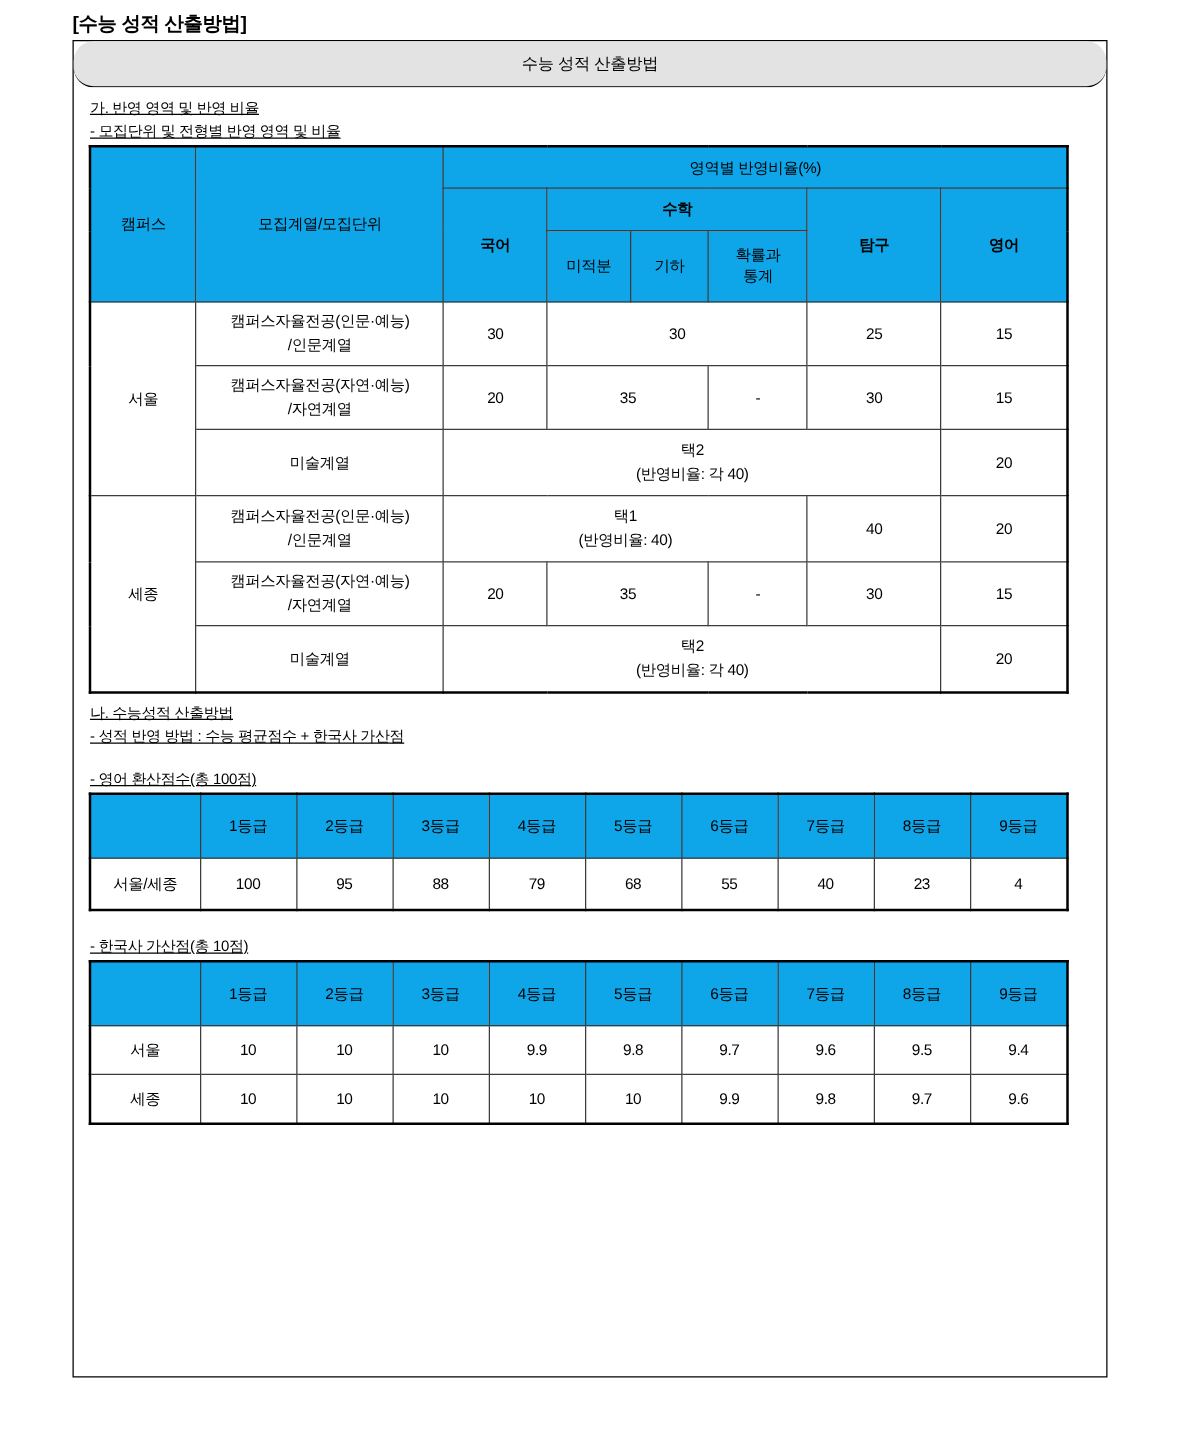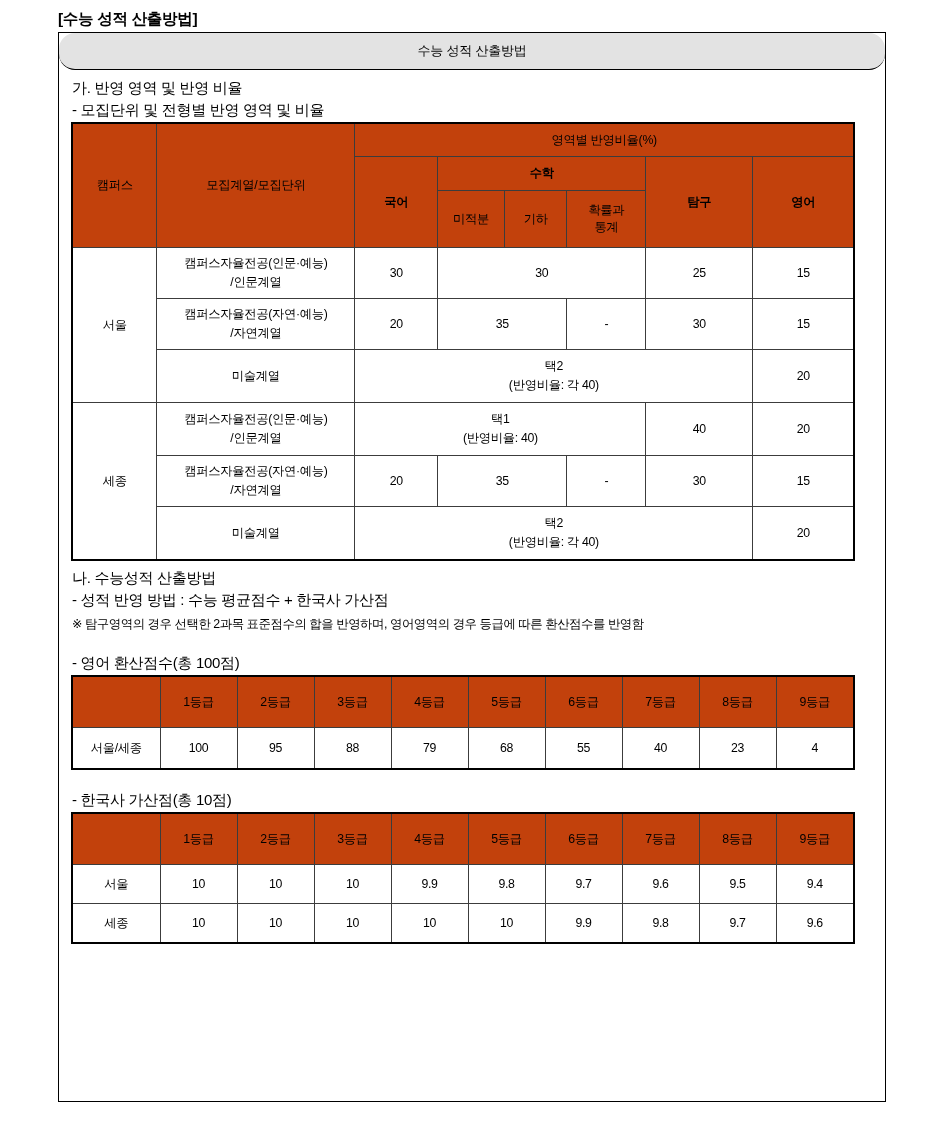--- a/index.html
+++ b/index.html
@@ -53,44 +53,45 @@
     font-size: 13px;
     letter-spacing: -0.2px;
     border-radius: 16px;
   }
 
   .frame-body {
     padding: 10px 11px 0 11px;
   }
 
   .line {
-    font-size: 15px;
+    font-size: 12px;
     letter-spacing: -0.3px;
     line-height: 1.0;
     margin: 0 0 7px 2px;
     white-space: nowrap;
+    text-decoration: underline;
   }
   .line.tight { margin-bottom: 5px; }
 
   
   table {
     border-collapse: collapse;
     table-layout: fixed;
     font-size: 12.3px;
     letter-spacing: -0.3px;
   }
   td, th {
     border: 1px solid #4a4a4a;
     text-align: center;
     vertical-align: middle;
     font-weight: normal;
     padding: 0;
     line-height: 1.35;
   }
-  .hd { background: #c2410c; }
+  .hd { background: #0ea5e9; }
 
   
   .tbl-main {
     width: 784px;
     margin: 2px 0 0 1px;
     border: 2px solid #000000;
   }
   .tbl-main td, .tbl-main th { border: 1px solid #3c3c3c; }
   .tbl-main .hrow1 th { height: 32px; }
   .tbl-main .hrow2 th { height: 33px; font-weight: bold; }
@@ -251,21 +252,20 @@
             </td>
             <td>20</td>
           </tr>
         </tbody>
       </table>
 
       <div class="line" style="margin-top:9px;">나. 수능성적 산출방법</div>
       <div class="line tight">- 성적 반영 방법 : 수능 평균점수 + 한국사 가산점</div>
 
 
-      <div class="note-line">※ 탐구영역의 경우 선택한 2과목 표준점수의 합을 반영하며, 영어영역의 경우 등급에 따른 환산점수를 반영함</div>
 
       <div class="line" style="margin-top:22px;margin-bottom:5px;">- 영어 환산점수(총 100점)</div>
 
       <table class="tbl-grade tbl-grade-en">
         <colgroup>
           <col style="width:88px">
           <col style="width:77px">
             <col style="width:77px">
             <col style="width:77px">
           <col style="width:77px">

